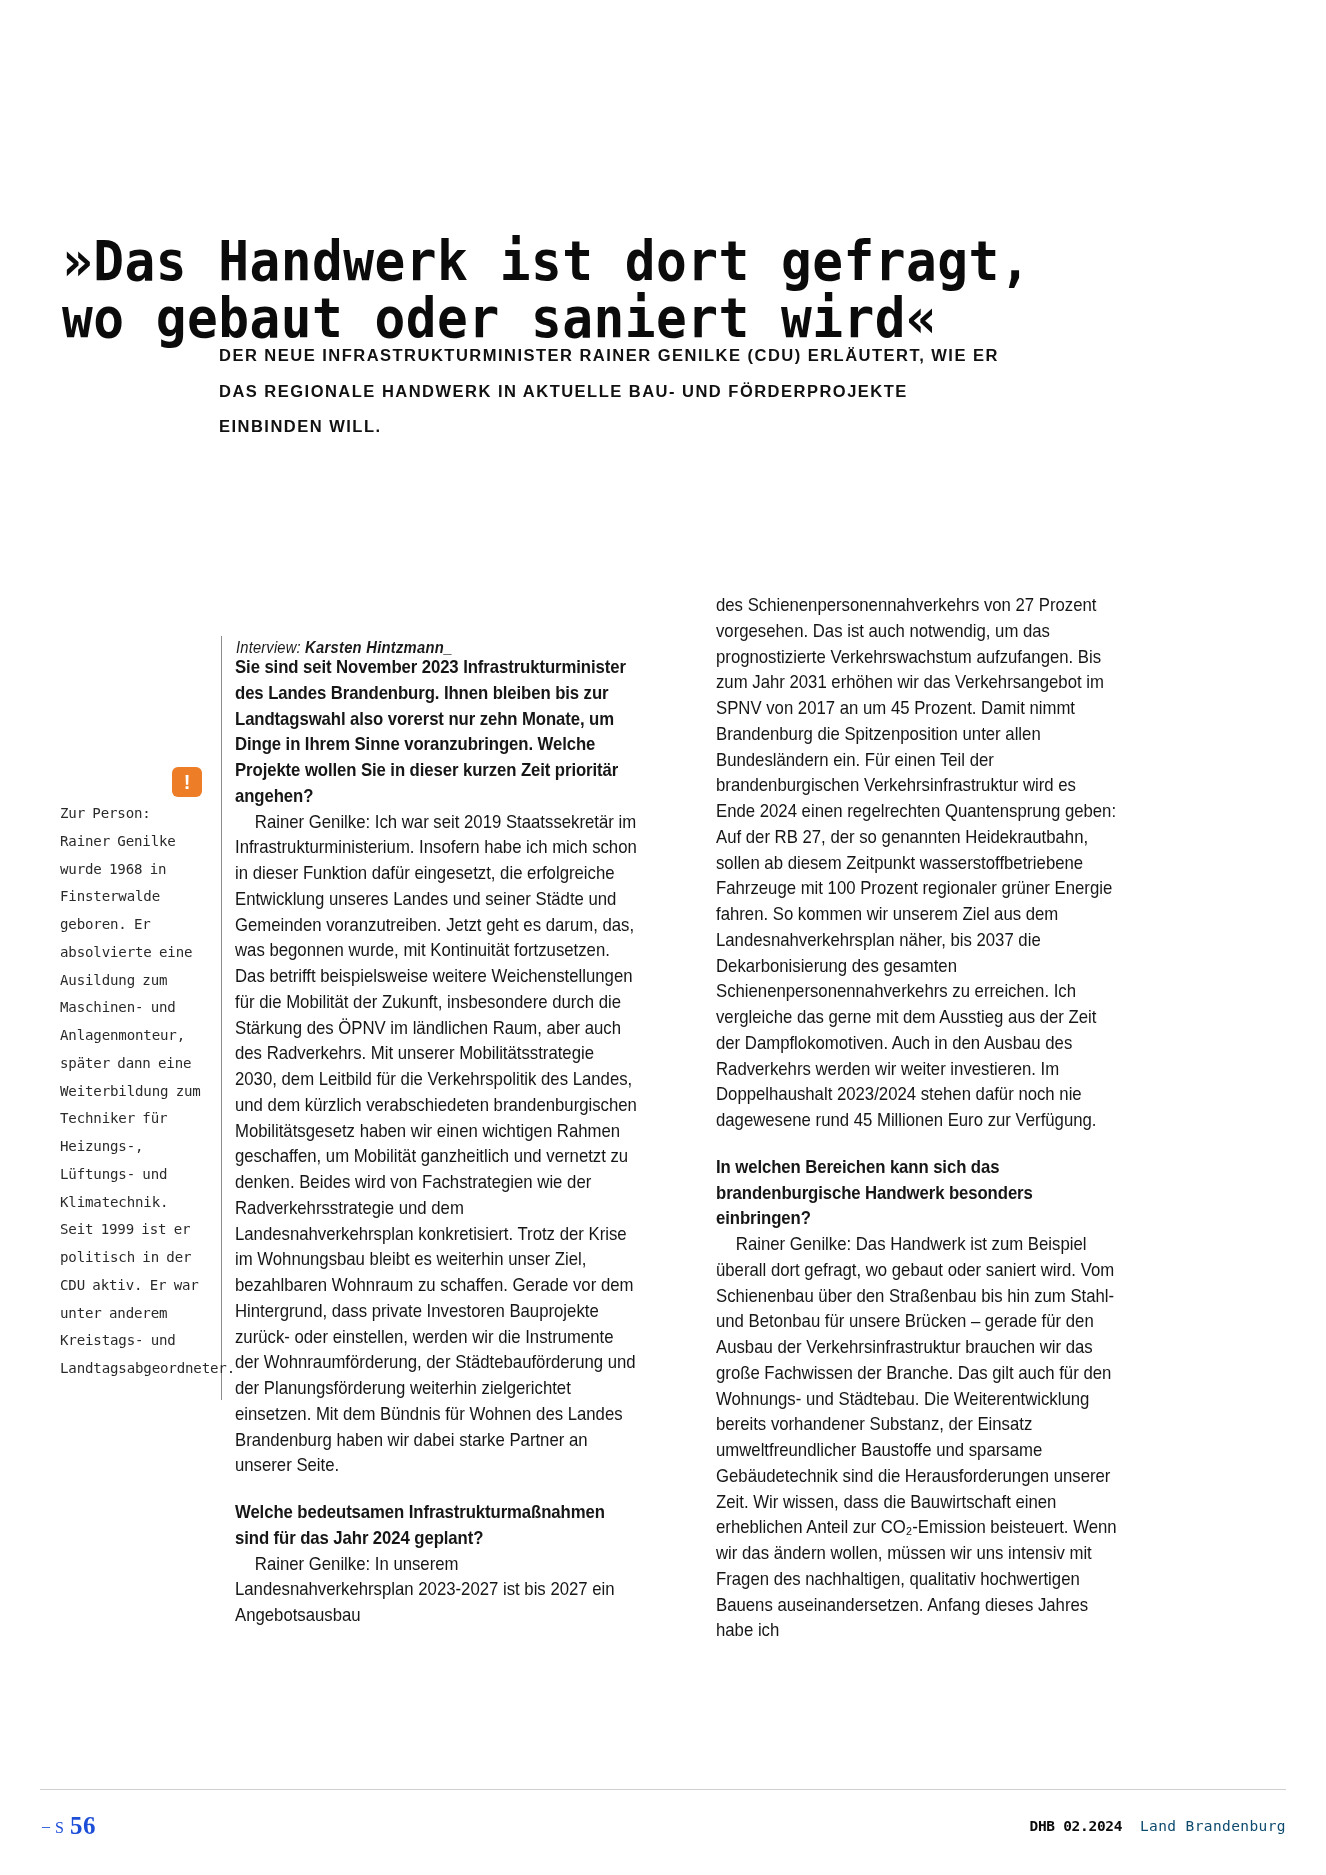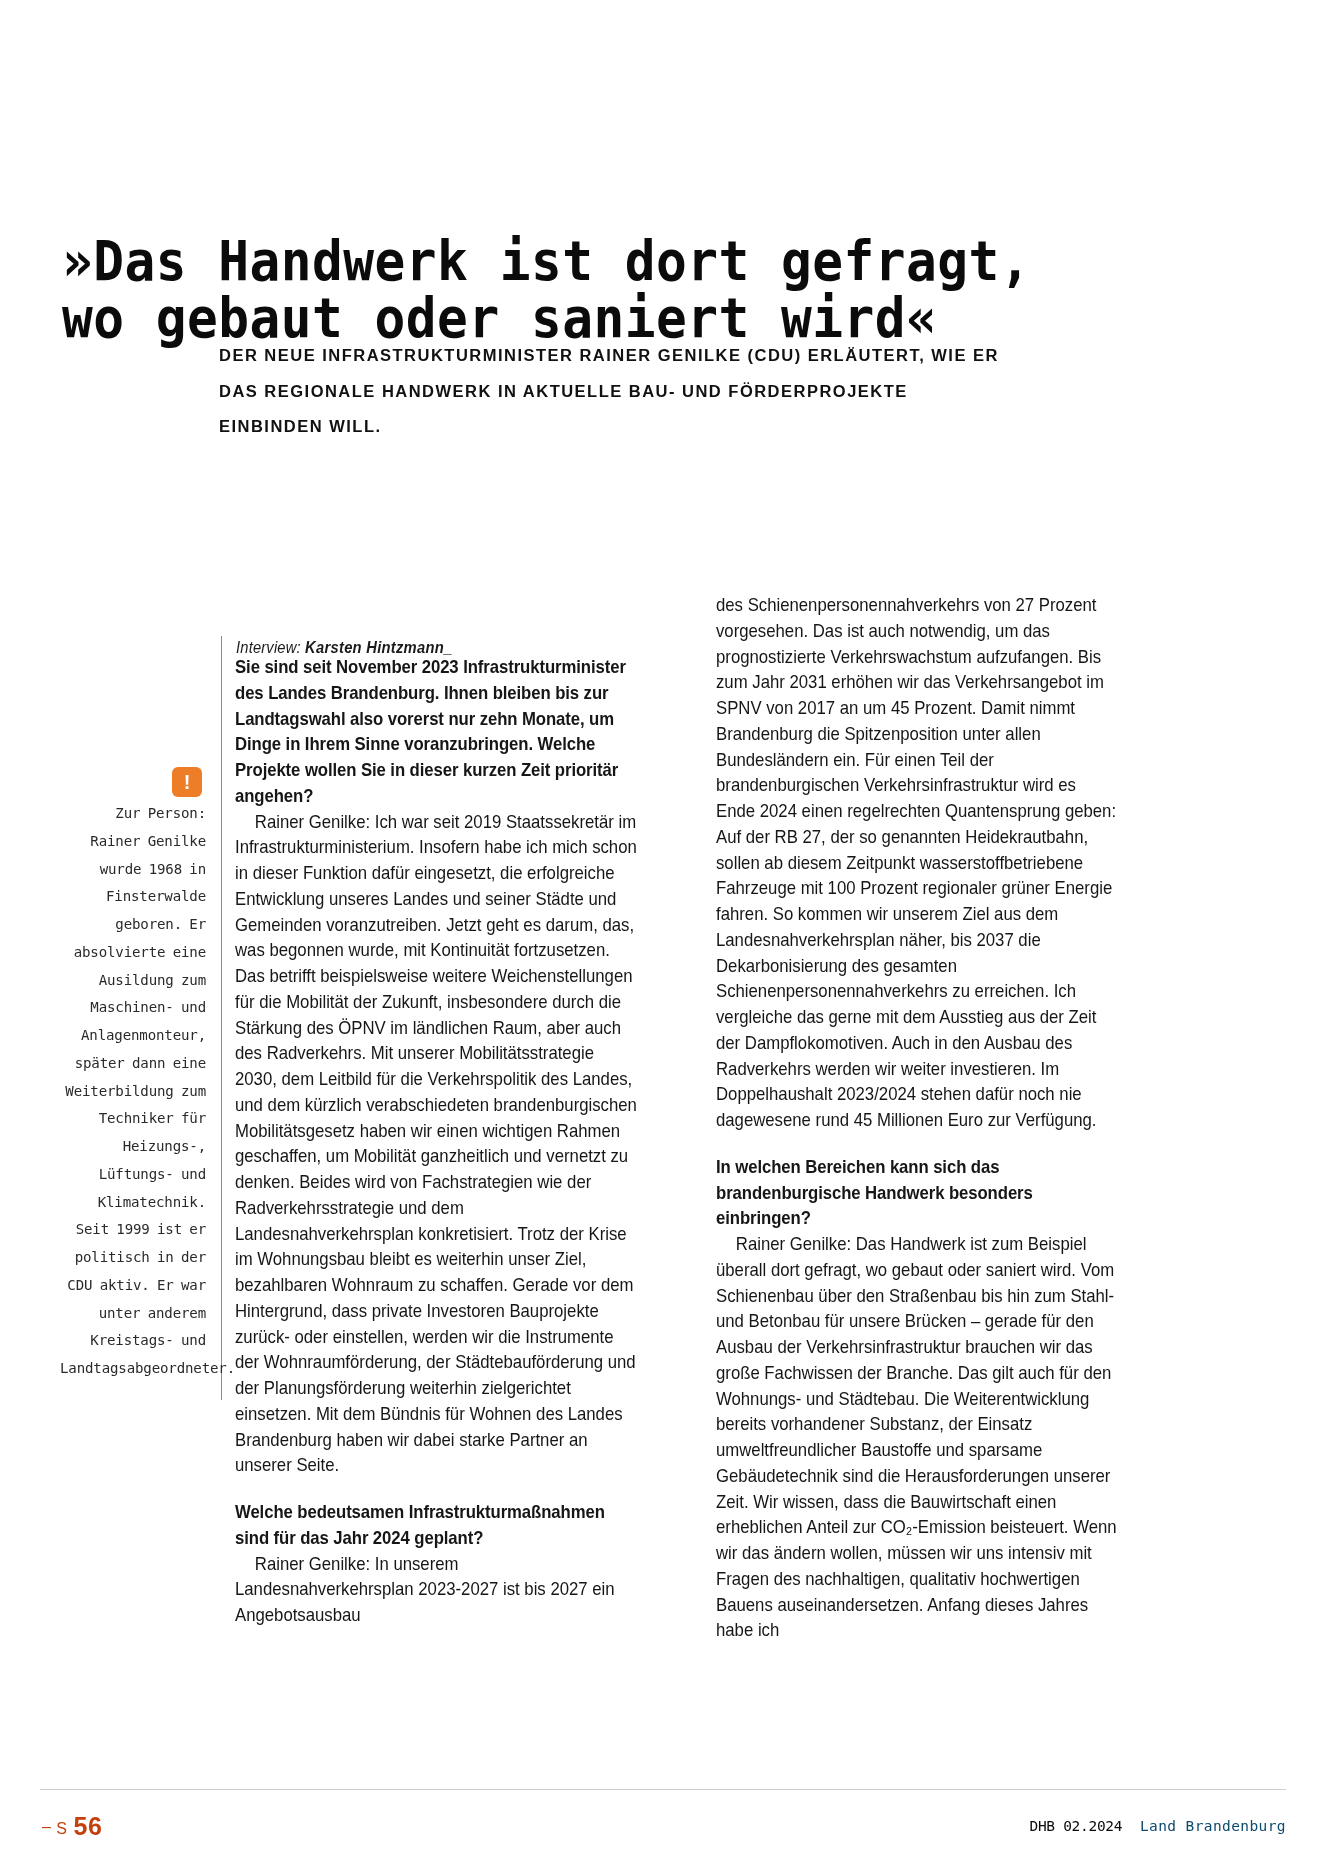--- a/index.html
+++ b/index.html
@@ -131,21 +131,21 @@
     font-weight: 700;
     letter-spacing: 0.3px;
   }
 
   
   .sidebar {
     position: absolute;
     left: 60px;
     top: 800px;
     width: 146px;
-    text-align: right;
+    text-align: left;
     font-family: "DejaVu Sans Mono", "Liberation Mono", monospace;
     font-size: 14.1px;
     line-height: 1.97;
     letter-spacing: -0.15px;
     color: #2a2a2a;
     word-spacing: -1px;
   }
   .badge {
     position: absolute;
     left: 172px;
@@ -174,22 +174,22 @@
     left: 40px;
     top: 1789px;
     width: 1246px;
     height: 1px;
     background: #cfcfcf;
   }
   .folio {
     position: absolute;
     left: 42px;
     top: 1812px;
-    font-family: Liberation Sans, sans-serif;
-    color: #c2410c;
+    font-family: Liberation Serif, serif;
+    color: #1d4ed8;
     white-space: nowrap;
   }
   .folio .dash {
     font-size: 16px;
     letter-spacing: 1px;
     vertical-align: 3px;
   }
   .folio .s {
     font-size: 16px;
     letter-spacing: 2px;
@@ -203,21 +203,21 @@
   .imprint {
     position: absolute;
     right: 40px;
     top: 1818px;
     font-family: "DejaVu Sans Mono", "Liberation Mono", monospace;
     font-size: 14.5px;
     color: #0b0b0b;
     white-space: nowrap;
   }
   .imprint .issue {
-    font-weight: 400;
+    font-weight: 700;
     letter-spacing: -0.3px;
     margin-left: 28px;
   }
   .imprint .region {
     font-weight: 400;
     letter-spacing: 0.4px;
     color: #0c4a6e;
     margin-left: 9px;
   }
 </style>

